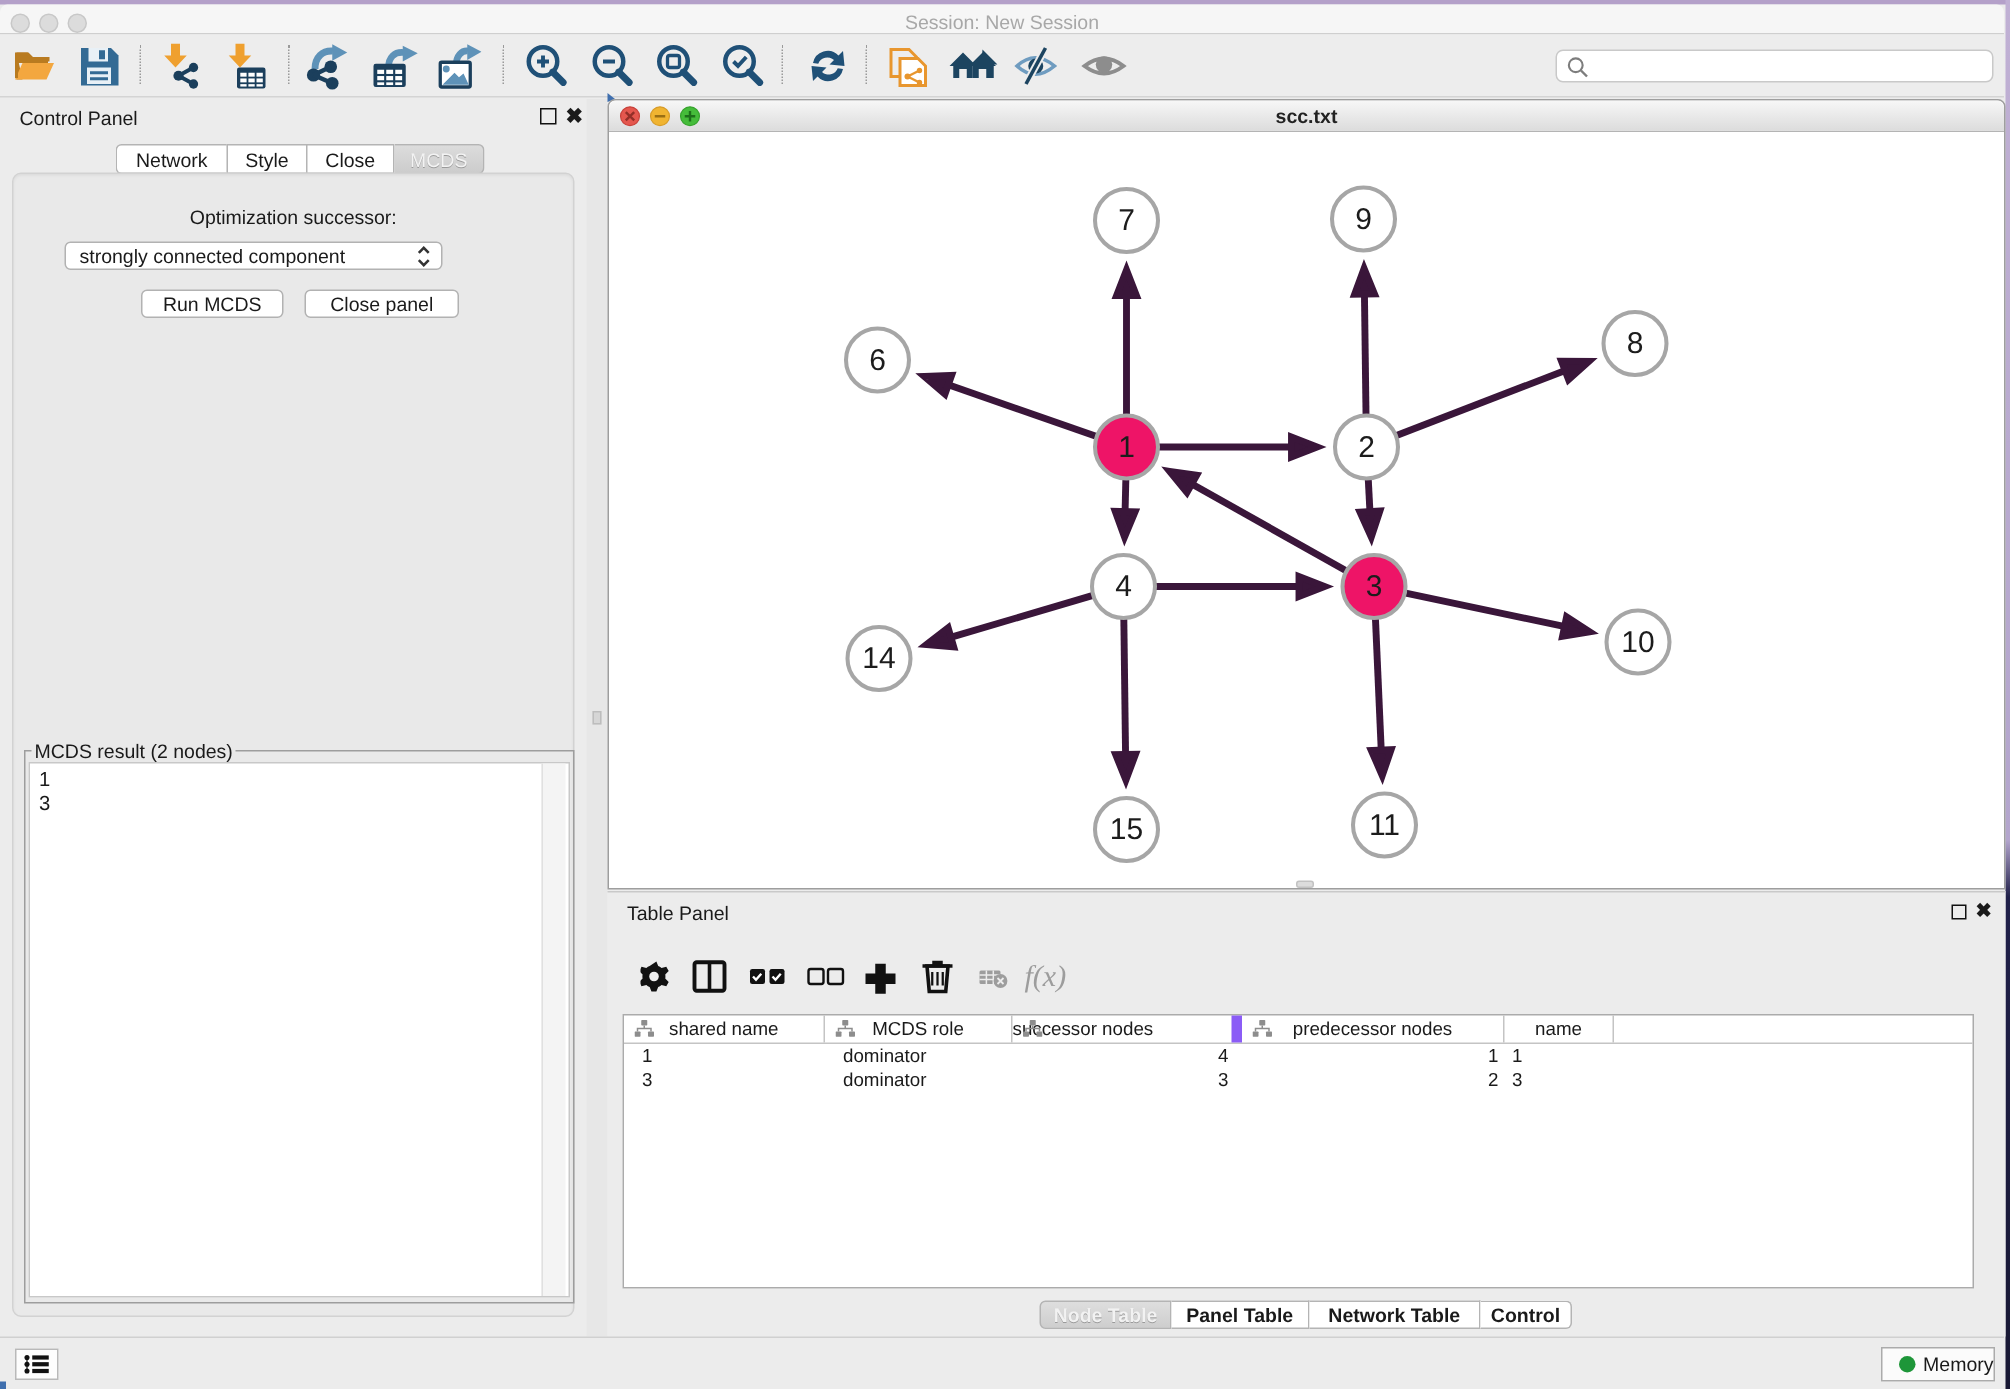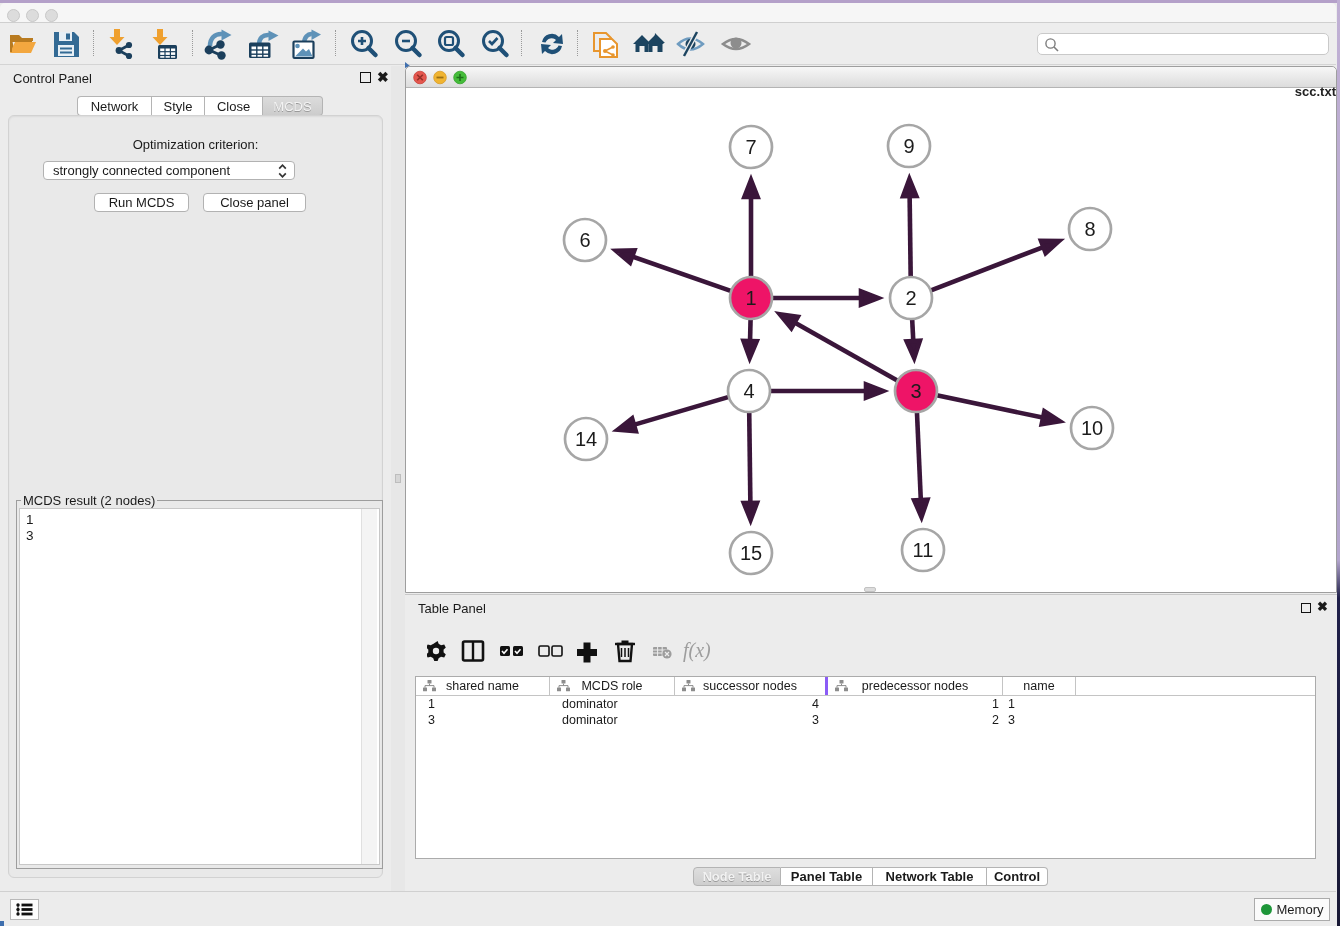--- a/index.html
+++ b/index.html
@@ -8,20 +8,21 @@
 .ticon{position:absolute;top:6px}
 </style></head><body>
 
 <div class="abs" style="left:0;top:0;width:1340px;height:3px;background:#b4a0c9"></div>
 <div class="abs" style="left:1337px;top:0;width:3px;height:926px;background:linear-gradient(#c0b0d4 0,#b3a5cd 560px,#20204a 598px,#181834 926px)"></div>
 
 <div class="abs" style="left:0;top:3px;width:1336px;height:20px;background:#f6f6f6;border-bottom:1px solid #cfcfcf;border-radius:5px 5px 0 0">
  <div class="abs" style="left:7px;top:6px;width:13px;height:13px;border-radius:50%;background:#dcdcdc;border:1px solid #c8c8c8"></div>
  <div class="abs" style="left:26px;top:6px;width:13px;height:13px;border-radius:50%;background:#dcdcdc;border:1px solid #c8c8c8"></div>
  <div class="abs" style="left:45px;top:6px;width:13px;height:13px;border-radius:50%;background:#dcdcdc;border:1px solid #c8c8c8"></div>
+ <div class="abs" style="left:0;top:4px;width:1336px;text-align:center;color:#a8a8a8">Session: New Session</div>
 </div>
 
 <div class="abs" style="left:0;top:23px;width:1336px;height:42px;background:#ededed;border-bottom:1px solid #d4d4d4">
 <div class="sep" style="left:93px"></div>
     <div class="sep" style="left:192px"></div>
     <div class="sep" style="left:335px"></div>
     <div class="sep" style="left:521px"></div>
     <div class="sep" style="left:577px"></div>
     <svg class="ticon" style="left:8px" width="30" height="30" viewBox="0 0 30 30">
 <path d="M3 6 h8 l3 3 h10 v4 h-21 z" fill="#b97b20"></path>
@@ -162,21 +163,21 @@
  <div class="abs" style="left:377px;top:3px;font-size:14px;font-weight:bold">✖</div>
 
  <div class="abs" style="left:77px;top:30px;height:20px;display:flex;font-size:13px">
   <div style="width:74px;background:#fff;border:1px solid #b4b4b4;border-right:none;border-radius:4px 0 0 4px;text-align:center;line-height:19px">Network</div>
   <div style="width:53px;background:#fff;border:1px solid #b4b4b4;border-right:none;text-align:center;line-height:19px">Style</div>
   <div style="width:59px;background:#fff;border:1px solid #b4b4b4;text-align:center;line-height:19px">Close</div>
   <div style="width:60px;background:linear-gradient(#dcdcdc,#cccccc);border:1px solid #b4b4b4;border-left:none;border-radius:0 4px 4px 0;text-align:center;line-height:19px;color:#f3f3f3;text-shadow:0 1px 0 #9a9a9a">MCDS</div>
  </div>
 
  <div class="abs" style="left:8px;top:49px;width:375px;height:763px;background:#e9e9e9;border:1px solid #d2d2d2;border-radius:6px;box-shadow:inset 0 1px 2px rgba(0,0,0,0.06)"></div>
- <div class="abs" style="left:0;top:71px;width:391px;text-align:center;font-size:13px">Optimization criterion:</div>
+ <div class="abs" style="left:0;top:71px;width:391px;text-align:center;font-size:13px">Optimization successor:</div>
  <div class="abs" style="left:43px;top:95px;width:252px;height:19px;background:#fff;border:1px solid #b2b2b2;border-radius:4px;font-size:13px;line-height:17px;padding-left:9px">strongly connected component
    <svg width="11" height="14" style="position:absolute;right:6px;top:2px" viewBox="0 0 11 14">
     <path d="M2.2 4.6 L5.5 1.2 L8.8 4.6 M2.2 9.4 L5.5 12.8 L8.8 9.4" fill="none" stroke="#333" stroke-width="1.7"></path>
       </svg>
  </div>
  <div class="abs" style="left:94px;top:127px;width:95px;height:19px;background:#fff;border:1px solid #b2b2b2;border-radius:4px;text-align:center;font-size:13px;line-height:17px">Run MCDS</div>
  <div class="abs" style="left:203px;top:127px;width:103px;height:19px;background:#fff;border:1px solid #b2b2b2;border-radius:4px;text-align:center;font-size:13px;line-height:17px">Close panel</div>
 
  <div class="abs" style="left:16px;top:434px;width:367px;height:369px;border:1px solid #9d9d9d">
    <div class="abs" style="left:4px;top:-8px;background:#e9e9e9;padding:0 2px;font-size:13px">MCDS result (2 nodes)</div>
@@ -194,21 +195,21 @@
 <div class="abs" style="left:405px;top:66px;width:932px;height:527px;border:1px solid #9e9e9e;border-radius:5px 5px 0 0;background:#fff">
  <div class="abs" style="left:0;top:0;width:930px;height:21px;background:linear-gradient(#f7f7f7,#dcdcdc);border-bottom:1px solid #b4b4b4;border-radius:5px 5px 0 0">
   <svg width="60" height="15" style="position:absolute;left:7px;top:3px" viewBox="0 0 60 15">
    <circle cx="7" cy="7.5" r="6.3" fill="#e4574e" stroke="#c8423b" stroke-width="0.8"></circle>
    <path d="M4.2 4.7 l5.6 5.6 M9.8 4.7 l-5.6 5.6" stroke="#932f28" stroke-width="1.6"></path>
    <circle cx="27" cy="7.5" r="6.3" fill="#f0b431" stroke="#d79c29" stroke-width="0.8"></circle>
    <path d="M23.5 7.5 h7" stroke="#9a6f14" stroke-width="1.8"></path>
    <circle cx="47" cy="7.5" r="6.3" fill="#45bc3a" stroke="#36a32d" stroke-width="0.8"></circle>
    <path d="M43.5 7.5 h7 M47 4 v7" stroke="#1d701a" stroke-width="1.6"></path>
   </svg>
-  <div class="abs" style="left:0;top:17px;width:930px;text-align:right;font-size:13px;font-weight:600;color:#222">scc.txt</div>
+  <div class="abs" style="left:0;top:3px;width:930px;text-align:center;font-size:13px;font-weight:600;color:#222">scc.txt</div>
  </div>
 <svg width="933" height="506" style="position:absolute;left:0;top:21px">
 <g stroke="#3a163a" stroke-width="4.6" fill="#3a163a">
 <line x1="345.0" y1="190.0" x2="345.0" y2="107.0"></line>
 <polygon points="345.0,92.0 351.6,109.0 338.4,109.0"></polygon>
 <line x1="326.1" y1="203.4" x2="224.3" y2="167.8"></line>
 <polygon points="210.2,162.9 228.4,162.3 224.0,174.7"></polygon>
 <line x1="365.0" y1="210.0" x2="457.0" y2="210.0"></line>
 <polygon points="472.0,210.0 455.0,216.6 455.0,203.4"></polygon>
 <line x1="344.6" y1="230.0" x2="344.0" y2="255.0"></line>
@@ -305,21 +306,21 @@
 <path d="M6.5 3.6 v2 M2 7.6 v-2 h9 v2" stroke="#8d8d8d" stroke-width="1" fill="none"></path>
           </svg>shared name</div>
    <div style="width:125px;border-right:1px solid #c4c4c4;text-align:center;line-height:18px;position:relative"><svg width="13" height="12" viewBox="0 0 13 12" style="position:absolute;left:7px;top:3px">
 <g fill="#8d8d8d">
               <rect x="4.5" y="0" width="4" height="3.6" rx="0.5"></rect>
 <rect x="0" y="7.6" width="4" height="3.6" rx="0.5"></rect>
               <rect x="9" y="7.6" width="4" height="3.6" rx="0.5"></rect>
             </g>
 <path d="M6.5 3.6 v2 M2 7.6 v-2 h9 v2" stroke="#8d8d8d" stroke-width="1" fill="none"></path>
           </svg>MCDS role</div>
-   <div style="width:153px;border-right:3px solid #8b5cf6;text-align:center;line-height:18px;position:relative"><svg width="13" height="12" viewBox="0 0 13 12" style="position:absolute;left:7px;top:3px">
+   <div style="width:153px;border-right:7px solid #8b5cf6;line-height:18px;position:relative"><svg width="13" height="12" viewBox="0 0 13 12" style="position:absolute;left:7px;top:3px">
 <g fill="#8d8d8d">
               <rect x="4.5" y="0" width="4" height="3.6" rx="0.5"></rect>
 <rect x="0" y="7.6" width="4" height="3.6" rx="0.5"></rect>
               <rect x="9" y="7.6" width="4" height="3.6" rx="0.5"></rect>
             </g>
 <path d="M6.5 3.6 v2 M2 7.6 v-2 h9 v2" stroke="#8d8d8d" stroke-width="1" fill="none"></path>
           </svg>successor nodes</div>
    <div style="width:175px;border-right:1px solid #c4c4c4;text-align:center;line-height:18px;position:relative"><svg width="13" height="12" viewBox="0 0 13 12" style="position:absolute;left:7px;top:3px">
 <g fill="#8d8d8d">
               <rect x="4.5" y="0" width="4" height="3.6" rx="0.5"></rect>
@@ -361,15 +362,15 @@
           <circle cx="2" cy="2" r="1.7"></circle>
           <circle cx="2" cy="6.5" r="1.7"></circle>
           <circle cx="2" cy="11" r="1.7"></circle>
    <rect x="5.5" y="0.6" width="11" height="2.8"></rect>
           <rect x="5.5" y="5.1" width="11" height="2.8"></rect>
           <rect x="5.5" y="9.6" width="11" height="2.8"></rect>
         </g>
    <path d="M2 2 v9" stroke="#111" stroke-width="0.8"></path>
   </svg>
  </div>
- <div class="abs" style="left:1254px;top:6px;width:76px;height:23px;background:#fbfbfb;border:1px solid #ababab;font-size:13px;text-align:center;line-height:21px"><span style="display:inline-block;width:11px;height:11px;border-radius:50%;background:#1e9639;vertical-align:-1px;margin-right:5px"></span>Memory</div>
+ <div class="abs" style="left:1254px;top:6px;width:76px;height:23px;background:#fbfbfb;border:1px solid #ababab;font-size:13px;text-align:right;line-height:21px"><span style="display:inline-block;width:11px;height:11px;border-radius:50%;background:#1e9639;vertical-align:-1px;margin-right:5px"></span>Memory</div>
  <div class="abs" style="left:0;top:29px;width:4px;height:6px;background:#3f6fae"></div>
 </div>
 
 </body></html>

